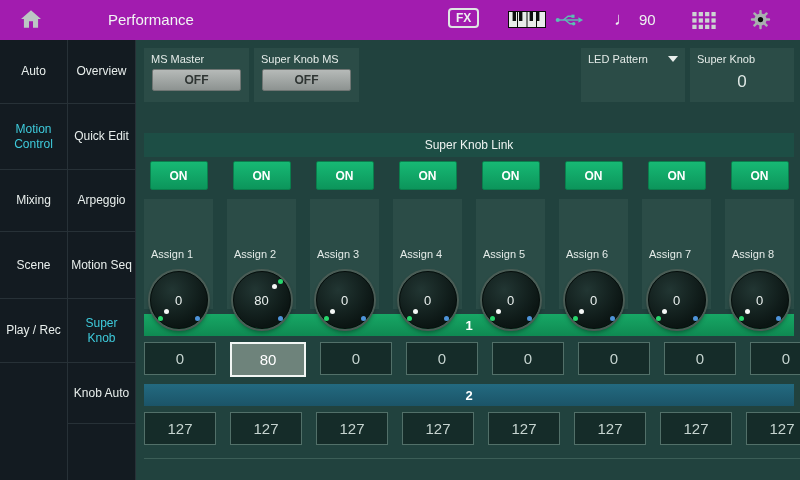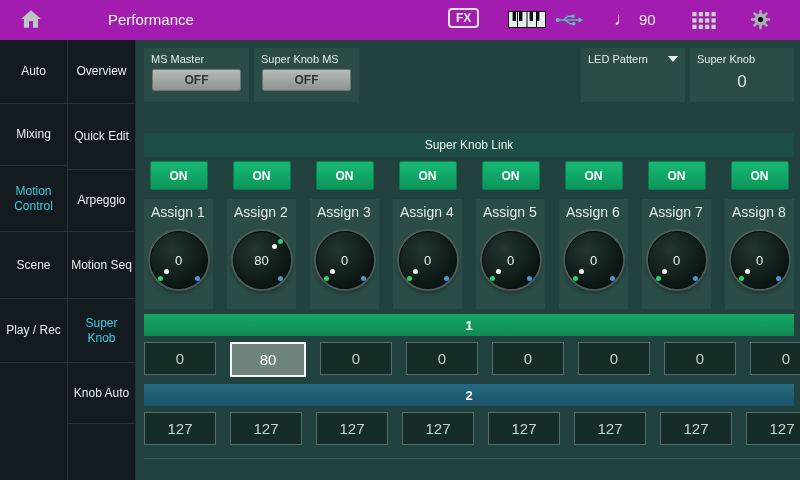--- a/index.html
+++ b/index.html
@@ -52,21 +52,21 @@
     display:flex;align-items:center;justify-content:center;font-size:12px;color:#eef3f1;}
 
   .grid8{display:grid;grid-template-columns:repeat(8,1fr);gap:14px;width:650px;}
   .on-row{margin-top:4px;}
   .on-btn{width:58px;height:29px;justify-self:center;background:linear-gradient(#17b974,#0c955b);
     border:1px solid #0a7e4c;border-radius:2px;color:#fff;font-weight:bold;font-size:12px;
     font-family:"Liberation Sans",sans-serif;cursor:pointer;}
 
   .knob-row{margin-top:9px;}
   .knob-panel{height:110px;background:#2b4c47;}
-  .knob-label{font-size:14px;color:#e4ebe8;padding:5px 0 0 7px;}
+  .knob-label{font-size:11px;color:#e4ebe8;padding:5px 0 0 7px;margin-top:44px;}
   .knob-wrap{position:relative;width:66px;height:66px;margin:7px auto 0;cursor:pointer;}
   .knob-face{position:absolute;inset:4px;border-radius:50%;
     background:radial-gradient(circle at 38% 32%,#223633,#0b1513 72%);
     border:1px solid #060d0b;box-shadow:0 0 0 2px #4a5c55,0 3px 5px rgba(0,0,0,.45);}
   .knob-value{position:absolute;inset:0;display:flex;align-items:center;justify-content:center;
     font-size:13px;color:#eaf0ee;}
   .dot{position:absolute;width:5px;height:5px;border-radius:50%;}
   .dot.white{background:#f4f7f6;}
   .dot.green{background:#27d66d;}
   .dot.blue{background:#4e93d9;left:49px;top:49px;}
@@ -163,22 +163,22 @@
         </g>
         <circle cx="12" cy="12" r="3" fill="#060909"></circle>
       </svg>
     </div>
   </header>
 
   <div class="body">
 
     <nav class="side">
       <div class="item h1">Auto</div>
+      <div class="item h2 active">Motion Control</div>
       <div class="item h3">Mixing</div>
-      <div class="item h2 active">Motion Control</div>
       <div class="item h4">Scene</div>
       <div class="item h5">Play / Rec</div>
       <div class="filler"></div>
     </nav>
 
     <nav class="side">
       <div class="item h1">Overview</div>
       <div class="item h2">Quick Edit</div>
       <div class="item h3">Arpeggio</div>
       <div class="item h4">Motion Seq</div>

